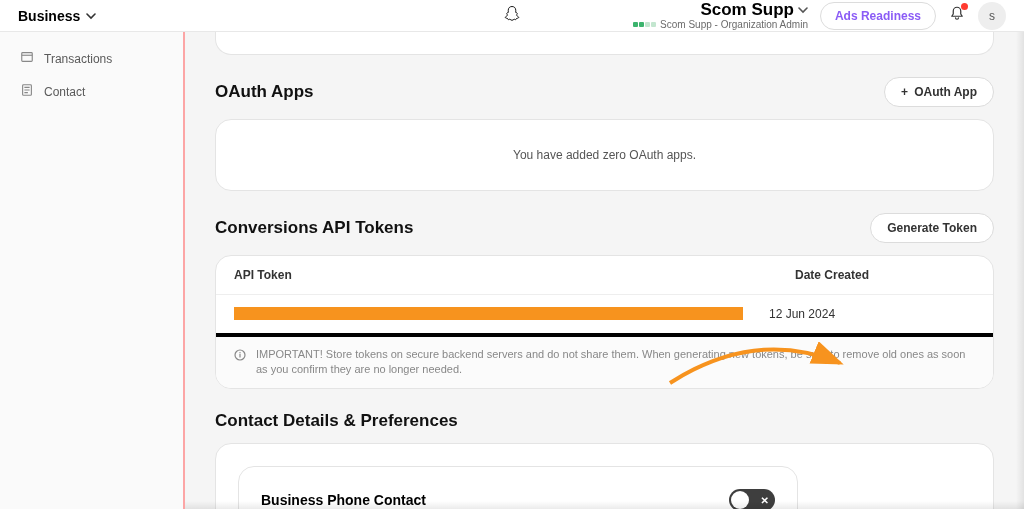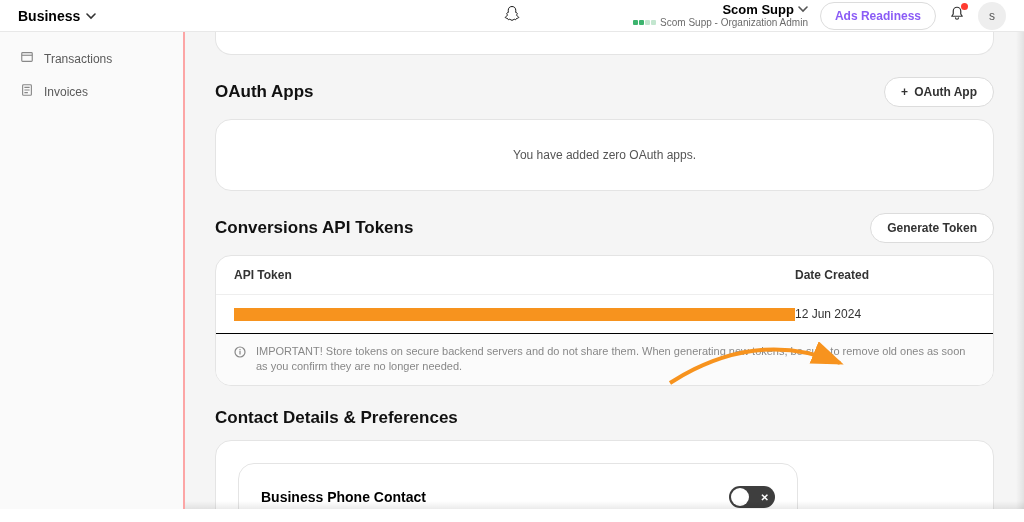--- a/index.html
+++ b/index.html
@@ -4,21 +4,21 @@
 <style>
 * { margin: 0; padding: 0; box-sizing: border-box; }
 body { font-family: -apple-system, BlinkMacSystemFont, "Segoe UI", Helvetica, Arial, sans-serif; width: 1024px; height: 522px; overflow: hidden; background: #fff; color: #000; position: relative; }
 
 .topbar { height: 32px; display: flex; align-items: center; justify-content: space-between; padding: 0 18px; border-bottom: 1px solid #e8e8e8; background: #fff; position: relative; z-index: 10; }
 .topbar-left { display: flex; align-items: center; gap: 6px; font-weight: 700; font-size: 14px; cursor: pointer; }
 .topbar-center { position: absolute; left: 50%; transform: translateX(-50%); }
 .ghost-icon svg { width: 18px; height: 18px; }
 .topbar-right { display: flex; align-items: center; gap: 12px; }
 .org-block { text-align: right; line-height: 1.1; }
-.org-name-row { display: flex; align-items: center; gap: 4px; justify-content: flex-end; font-weight: 700; font-size: 13px; }
+.org-name-row { display: flex; align-items: center; gap: 4px; justify-content: flex-end; font-weight: 700; font-size: 17px; }
 .org-sub { font-size: 10px; color: #6b6b6b; display:flex; align-items:center; gap:4px; justify-content:flex-end;}
 .status-dots { display:inline-flex; gap:1px;}
 .status-dots span{width:5px;height:5px;background:#3cb46e;display:inline-block;border-radius:1px;}
 .status-dots span.dim{background:#c3e6cf;}
 .pill-btn { border: 1px solid #dcdcdc; background: #fff; border-radius: 20px; padding: 6px 14px; font-size: 12px; font-weight: 600; color: #8b5cf6; cursor: pointer; }
 .bell { position: relative; cursor: pointer; }
 .bell svg { width: 18px; height: 18px; }
 .badge-dot { position: absolute; top: -2px; right: -2px; width: 7px; height: 7px; background: #ff3b30; border-radius: 50%; }
 .avatar { width: 28px; height: 28px; border-radius: 50%; background: #eee; display: flex; align-items: center; justify-content: center; font-size: 12px; color: #555; text-transform: lowercase; cursor: pointer; }
 
@@ -35,21 +35,21 @@
 .card-row-partial { padding: 8px 18px; font-size: 11px; color: #888; display: flex; justify-content: space-between; border-bottom: none; }
 .section-head { display: flex; align-items: center; justify-content: space-between; margin: 22px 0 12px 0; }
 .section-title { font-size: 17px; font-weight: 700; color: #111; }
 .add-btn { border: 1px solid #dcdcdc; background: #fff; border-radius: 20px; padding: 7px 16px; font-size: 12px; font-weight: 600; color: #333; cursor: pointer; display: flex; align-items: center; gap: 6px; }
 .oauth-empty { padding: 28px; text-align: center; font-size: 12px; color: #555; }
 
 .table-head { display: flex; padding: 12px 18px; font-size: 12px; font-weight: 600; color: #333; border-bottom: 1px solid #eee; }
 .col-token { flex: 1; }
 .col-date { width: 140px; }
 .col-actions { width: 40px; }
-.token-row { display: flex; align-items: center; padding: 12px 18px; border-bottom: 1px solid #000000; }
+.token-row { display: flex; align-items: flex-start; padding: 12px 18px; border-bottom: 4px solid #000000; gap: 26px; }
 .token-bar { height: 13px; background: #f7931e; width: 100%; }
 .token-date { font-size: 12px; color: #333; }
 .info-row { display: flex; gap: 10px; padding: 10px 18px; background: #fbfbfb; font-size: 11px; color: #888; line-height: 1.4; }
 .info-row svg { flex-shrink: 0; margin-top: 2px; }
 
 .contact-card { padding: 22px 22px 10px 22px; }
 .contact-top { display: flex; align-items: center; justify-content: space-between; margin-bottom: 14px; }
 .contact-title { font-size: 14px; font-weight: 700; }
 .toggle { width: 46px; height: 22px; background: #3e3e3e; border-radius: 11px; position: relative; cursor: pointer; }
 .toggle .knob { width: 18px; height: 18px; background: #fff; border-radius: 50%; position: absolute; top: 2px; left: 2px; }
@@ -126,21 +126,21 @@
       </span>
       <span>Transactions</span>
     </div>
     <div class="side-item">
       <span>
         <svg viewBox="0 0 16 16">
             <rect x="3" y="2" width="10" height="12" rx="1" stroke="#888" stroke-width="1.3" fill="none"></rect>
             <path d="M5 5h6M5 8h6M5 11h4" stroke="#888" stroke-width="1.3"></path>
           </svg>
       </span>
-      <span>Invoices</span>
+      <span>Contact</span>
     </div>
   </aside>
 
   <main class="main">
 
     <div class="card" style="margin-top:-6px; border-top:none; border-top-left-radius:0; border-top-right-radius:0;">
       <div class="card-row-partial">
         <span style="visibility:hidden">row</span>
       </div>
     </div>

